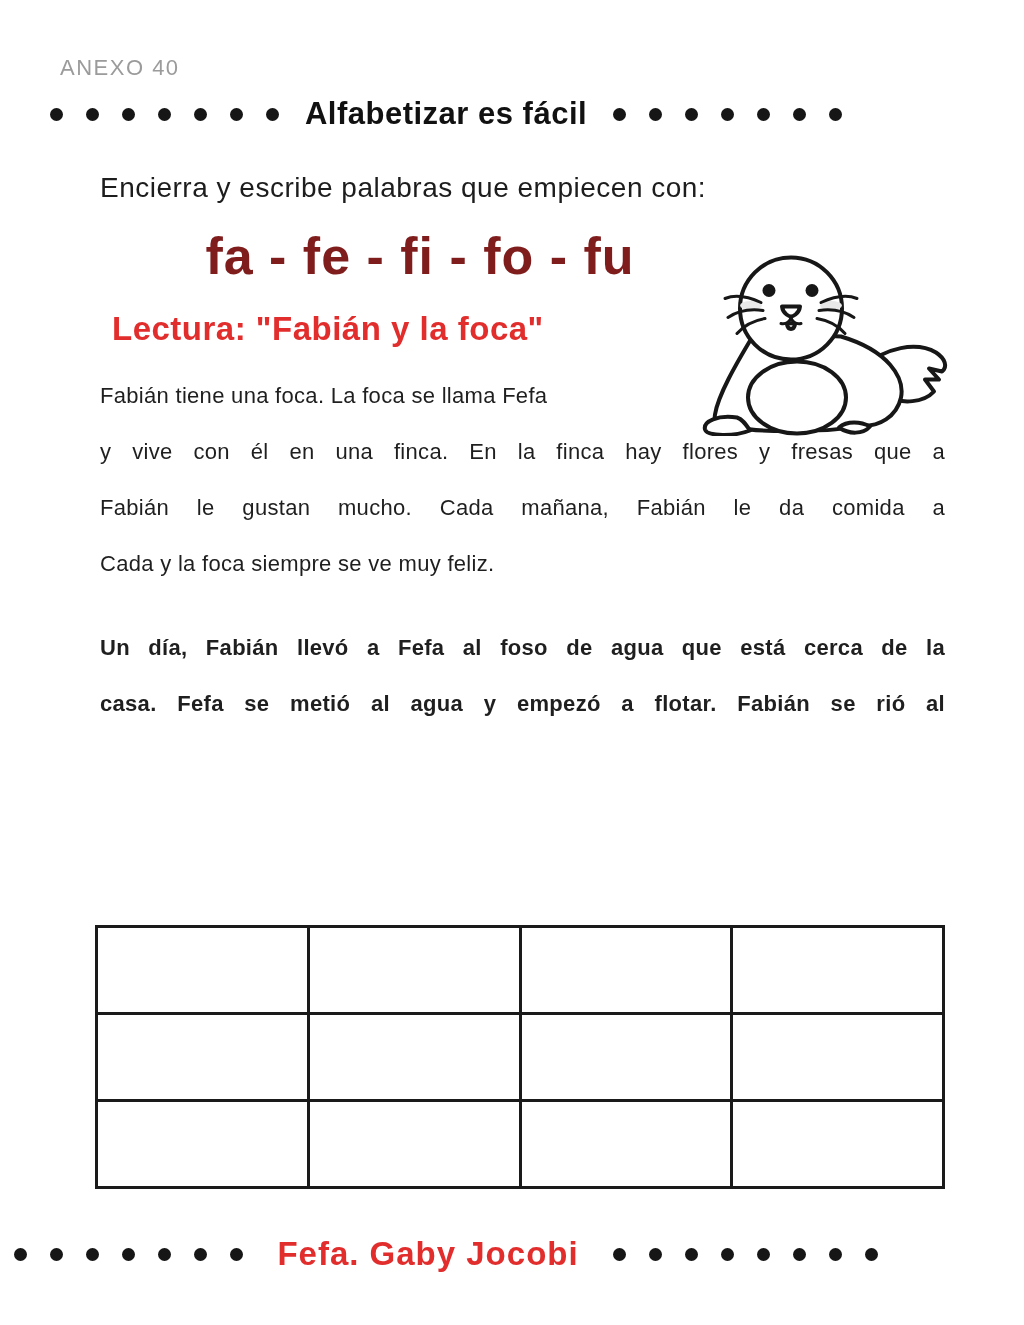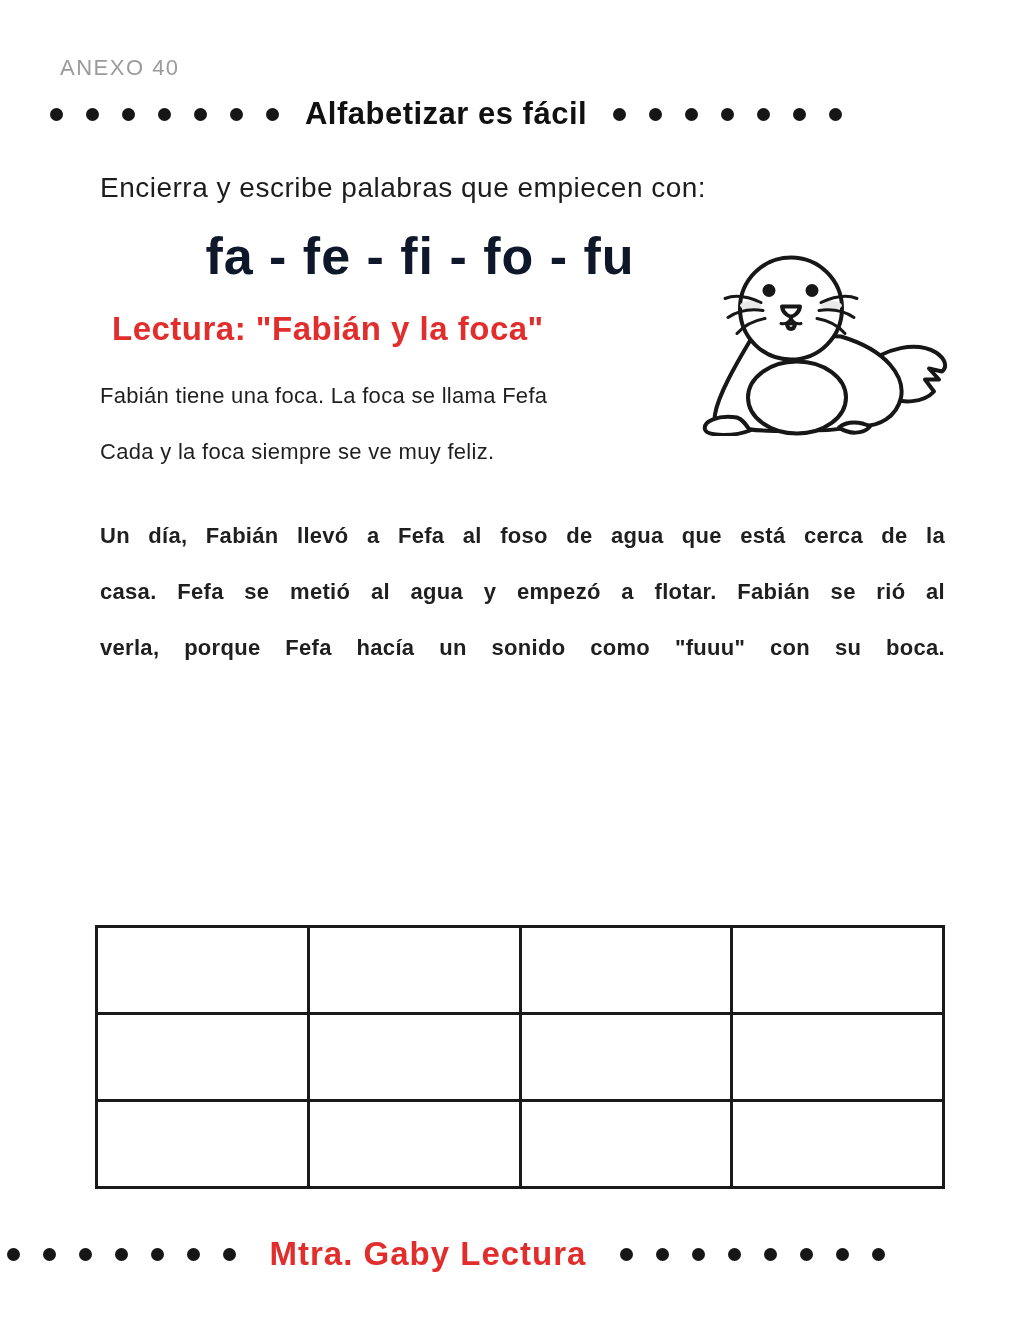--- a/index.html
+++ b/index.html
@@ -28,21 +28,21 @@
     font-size: 31px; font-weight: 700; color: #111111;
     letter-spacing: 0.5px; white-space: nowrap; padding: 0 2px;
   }
   .prompt {
     position: absolute; left: 100px; top: 172px; width: 845px;
     font-size: 28px; color: #1d1d1d; letter-spacing: 0.5px; white-space: nowrap;
   }
   .syllables {
     position: absolute; left: 100px; top: 226px; width: 640px;
     text-align: center;
-    font-size: 52px; font-weight: 700; color: #0f172a; letter-spacing: 1px;
+    font-size: 52px; font-weight: 700; color: #7f1d1d; letter-spacing: 1px;
     white-space: nowrap;
   }
   .reading-heading {
     position: absolute; left: 112px; top: 310px;
     font-size: 33px; font-weight: 700; color: #e22d2d; letter-spacing: 0.5px;
     white-space: nowrap;
   }
   .seal {
     position: absolute; left: 693px; top: 250px; width: 265px; height: 186px;
   }
@@ -145,26 +145,27 @@
 
       <path class="wsk" d="M 128 52 C 141 46 154 44 164 48"></path>
       <path class="wsk" d="M 126 60 C 140 58 152 61 161 67"></path>
       <path class="wsk" d="M 124 68 C 136 70 146 76 152 83"></path>
     </svg>
   </div>
 
   <div class="story">
     <div class="story-paragraph para-first">
         <div class="story-line">Fabián tiene una foca. La foca se llama Fefa</div>
+        <div class="story-line">y vive con él en una finca. En la finca hay flores y fresas que a</div>
+        <div class="story-line">Fabián le gustan mucho. Cada mañana, Fabián le da comida a</div>
         <div class="story-line no-justify">Cada y la foca siempre se ve muy feliz.</div>
       </div>
     <div class="story-paragraph">
         <div class="story-line">Un día, Fabián llevó a Fefa al foso de agua que está cerca de la</div>
         <div class="story-line">casa. Fefa se metió al agua y empezó a flotar. Fabián se rió al</div>
-        <div class="story-line">verla, porque Fefa hacía un sonido como "fuuu" con su boca.</div>
       </div>
   </div>
 
   <table class="word-table">
     <tbody>
         <tr>
           <td></td>
           <td></td>
           <td></td>
           <td></td>
@@ -187,21 +188,21 @@
   <div class="dotted-bar footer-bar">
     <span class="dots-row">
         <span class="dot"></span>
         <span class="dot"></span>
         <span class="dot"></span>
         <span class="dot"></span>
         <span class="dot"></span>
         <span class="dot"></span>
         <span class="dot"></span>
       </span>
-    <span class="footer-credit">Mtra. Gaby Lectura</span>
+    <span class="footer-credit">Fefa. Gaby Jocobi</span>
     <span class="dots-row">
         <span class="dot"></span>
         <span class="dot"></span>
         <span class="dot"></span>
         <span class="dot"></span>
         <span class="dot"></span>
         <span class="dot"></span>
         <span class="dot"></span>
         <span class="dot"></span>
       </span>

